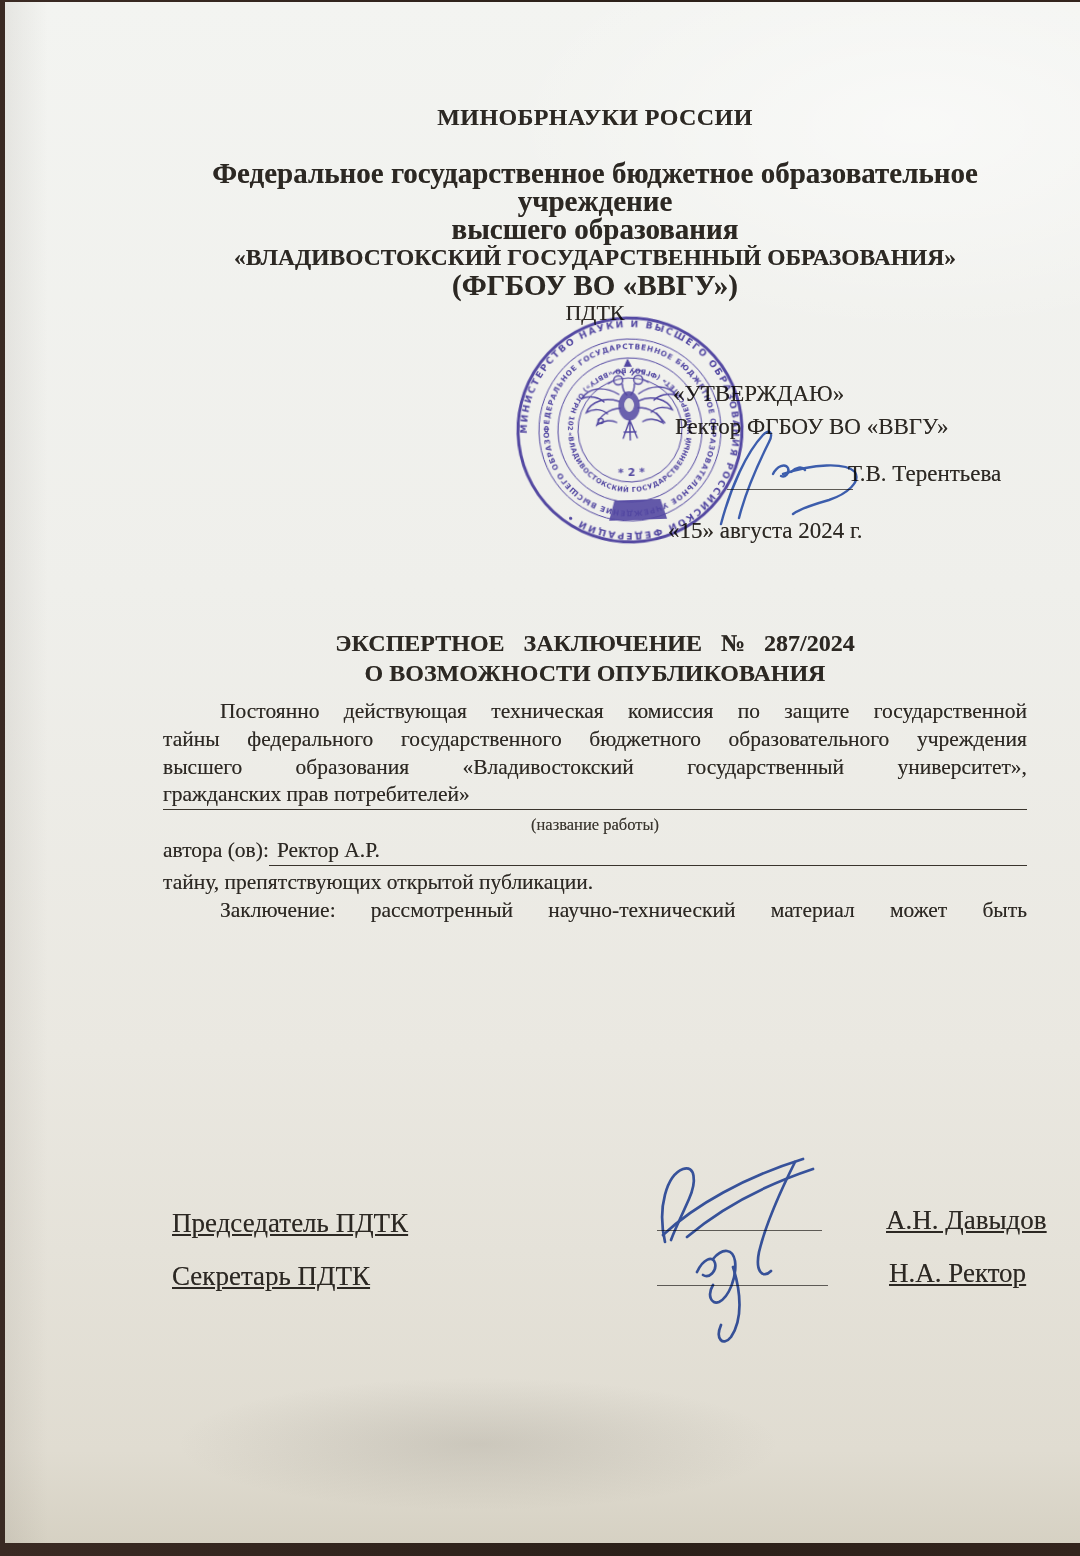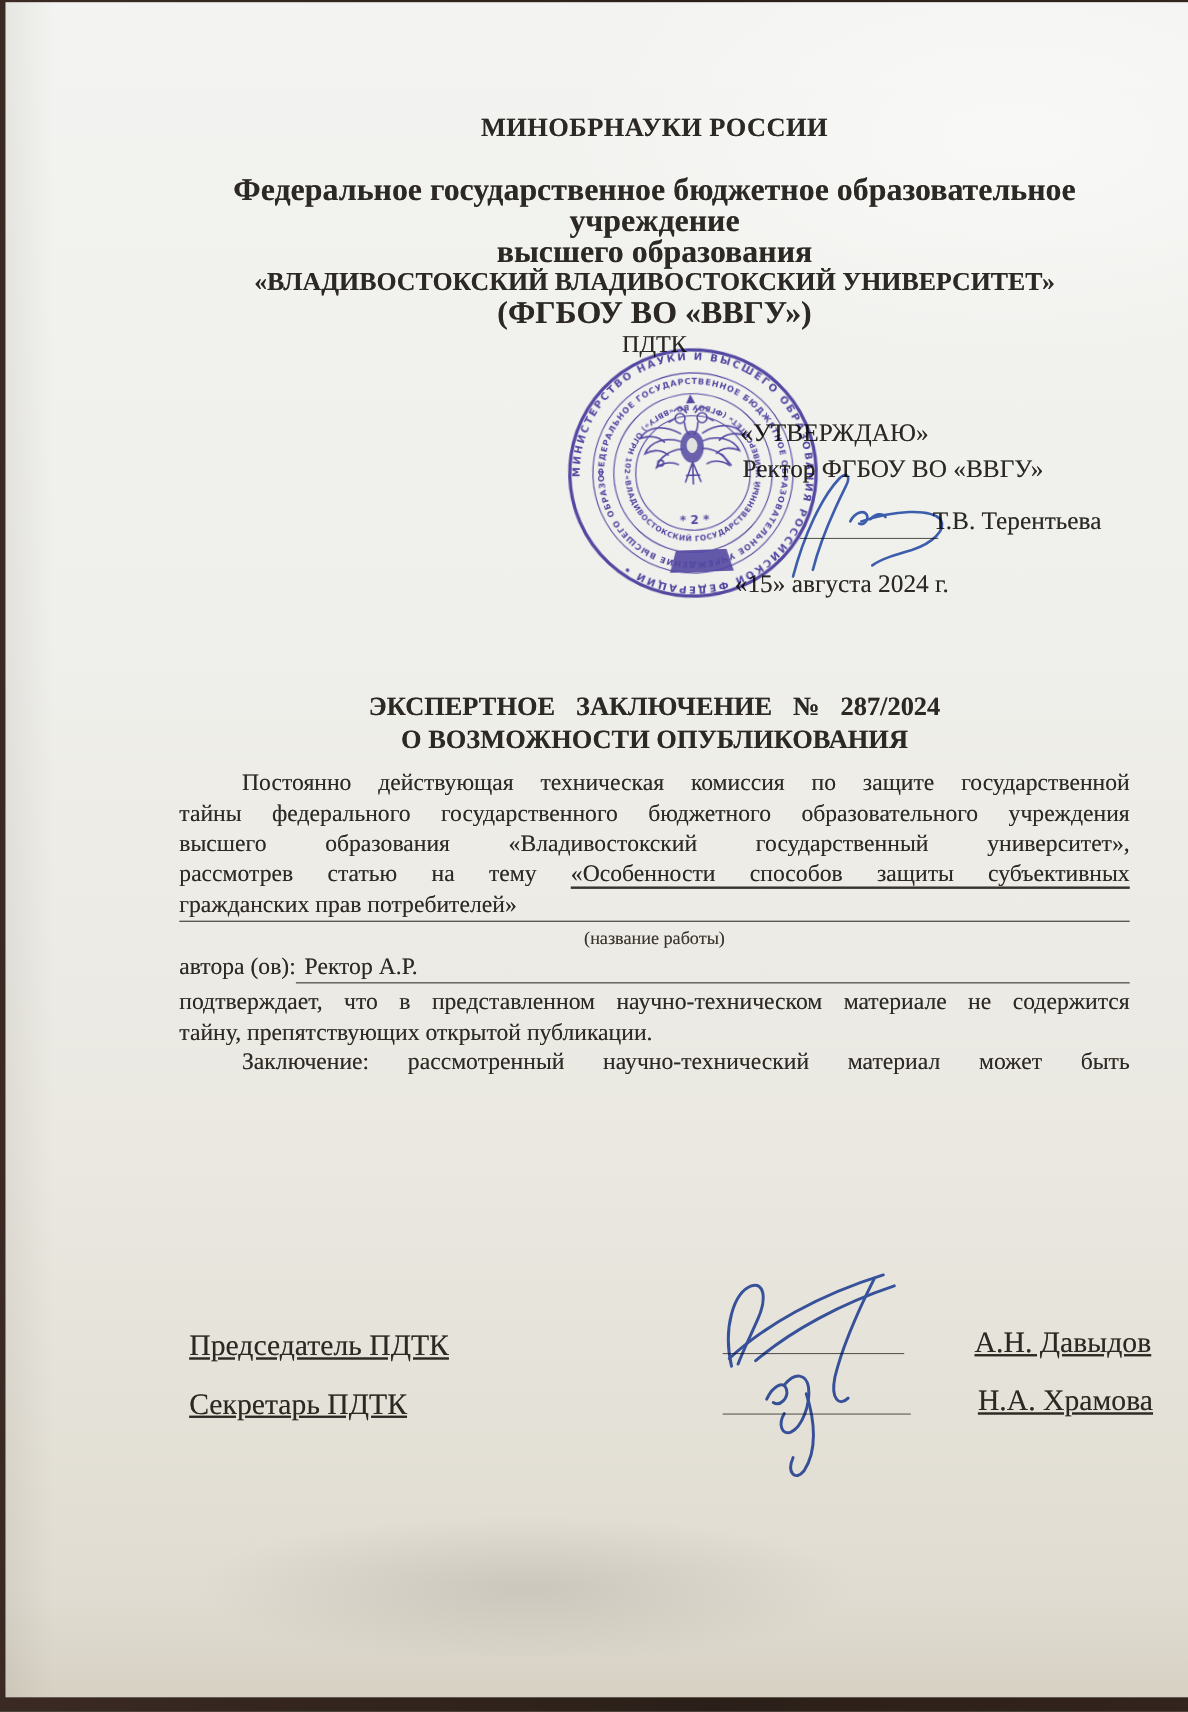--- a/index.html
+++ b/index.html
@@ -52,21 +52,21 @@
 <body>
 
 <div class="photo">
   <div class="paper">
 
     <div class="txt center-block hdr">
       <div class="l-ministry">МИНОБРНАУКИ РОССИИ</div>
       <div class="gap"></div>
       <div class="l-bold">Федеральное государственное бюджетное образовательное учреждение</div>
       <div class="l-bold">высшего образования</div>
-      <div class="l-caps">«ВЛАДИВОСТОКСКИЙ ВЛАДИВОСТОКСКИЙ УНИВЕРСИТЕТ»</div>
+      <div class="l-caps">«ВЛАДИВОСТОКСКИЙ ГОСУДАРСТВЕННЫЙ ОБРАЗОВАНИЯ»</div>
       <div class="l-bold">(ФГБОУ ВО «ВВГУ»)</div>
       <div class="l-dept">ПДТК</div>
     </div>
 
     <div class="txt approve" style="left:668px;top:379px;">«УТВЕРЖДАЮ»</div>
     <div class="txt approve" style="left:670px;top:412px;">Ректор ФГБОУ ВО «ВВГУ»</div>
     <div class="sigline" style="left:722px;top:487px;width:126px;"></div>
     <div class="txt approve" style="left:843px;top:459px;">Т.В. Терентьева</div>
     <div class="txt approve" style="left:663px;top:516px;">«15» августа 2024 г.</div>
 
@@ -128,42 +128,40 @@
 
     <div class="txt center-block ttl">
       <div class="sp">ЭКСПЕРТНОЕ ЗАКЛЮЧЕНИЕ № 287/2024</div>
       <div>О ВОЗМОЖНОСТИ ОПУБЛИКОВАНИЯ</div>
     </div>
 
     <div class="txt bodytxt">
       <div class="jline indent">Постоянно действующая техническая комиссия по защите государственной</div>
       <div class="jline">тайны федерального государственного бюджетного образовательного учреждения</div>
       <div class="jline">высшего образования «Владивостокский государственный университет»,</div>
-      <div class="jline"><span>рассмотрев статью на тему</span> <span class="uline">«Особенности способов защиты субъективных</span></div>
       <div class="flexline">
           <span class="b-rule">гражданских прав потребителей»</span>
           <span class="fill b-rule"></span>
         </div>
       <div class="caption">(название работы)</div>
       <div class="authors">
           <span class="label">автора (ов):</span>
           <span class="val b-rule">Ректор А.Р.</span>
         </div>
-      <div class="jline">подтверждает, что в представленном научно-техническом материале не содержится</div>
       <div>тайну, препятствующих открытой публикации.</div>
       <div class="jline indent">Заключение: рассмотренный научно-технический материал может быть</div>
     </div>
 
     <div class="txt siglabel" style="left:167px;top:1206px;">Председатель ПДТК</div>
     <div class="sigline" style="left:652px;top:1228px;width:165px;"></div>
     <div class="txt siglabel" style="left:881px;top:1203px;">А.Н. Давыдов</div>
 
     <div class="txt siglabel" style="left:167px;top:1259px;">Секретарь ПДТК</div>
     <div class="sigline" style="left:652px;top:1283px;width:171px;"></div>
-    <div class="txt siglabel" style="left:884px;top:1256px;">Н.А. Храмова</div>
+    <div class="txt siglabel" style="left:884px;top:1256px;">Н.А. Ректор</div>
 
     <svg class="pen" style="left:630px;top:1145px;" width="210" height="215" viewBox="0 0 210 215">
       <g fill="none" stroke="#2e4fae" stroke-width="2.7" stroke-linecap="round" opacity="0.93">
         <path d="M30,95 C22,60 32,28 48,22 C60,18 62,34 54,52 C47,68 40,82 36,93"></path>
         <path d="M28,88 C60,58 110,30 168,12"></path>
         <path d="M52,90 C85,62 130,38 178,22"></path>
         <path d="M160,15 C145,45 130,80 124,105 C120,125 128,132 136,124"></path>
         <path d="M62,125 C68,112 78,108 80,116 C82,124 74,132 68,128"></path>
         <path d="M78,112 C88,100 98,102 100,114 C102,130 94,150 84,155 C76,158 72,148 78,138"></path>
         <path d="M98,120 C106,145 108,172 96,190 C88,200 80,192 86,178"></path>

